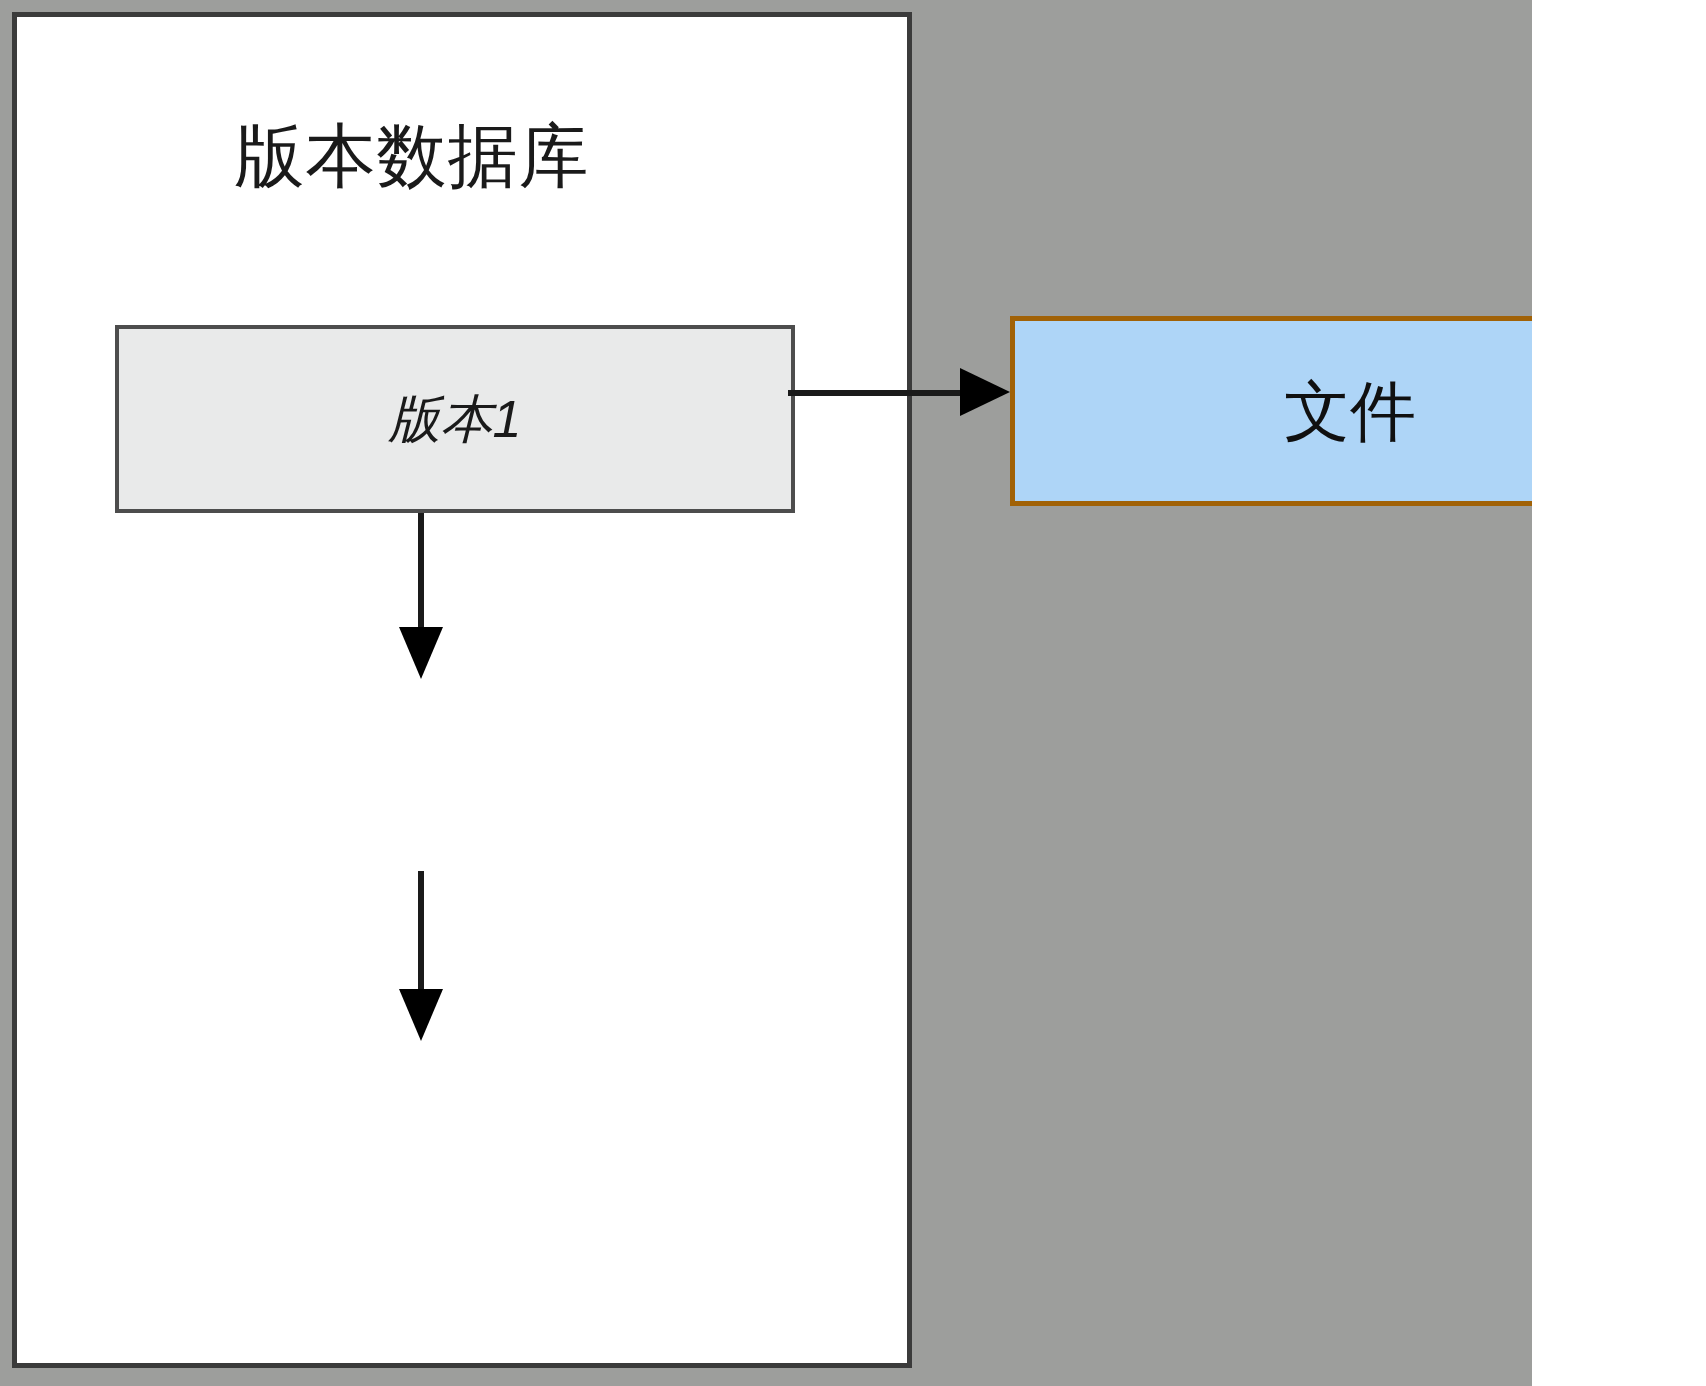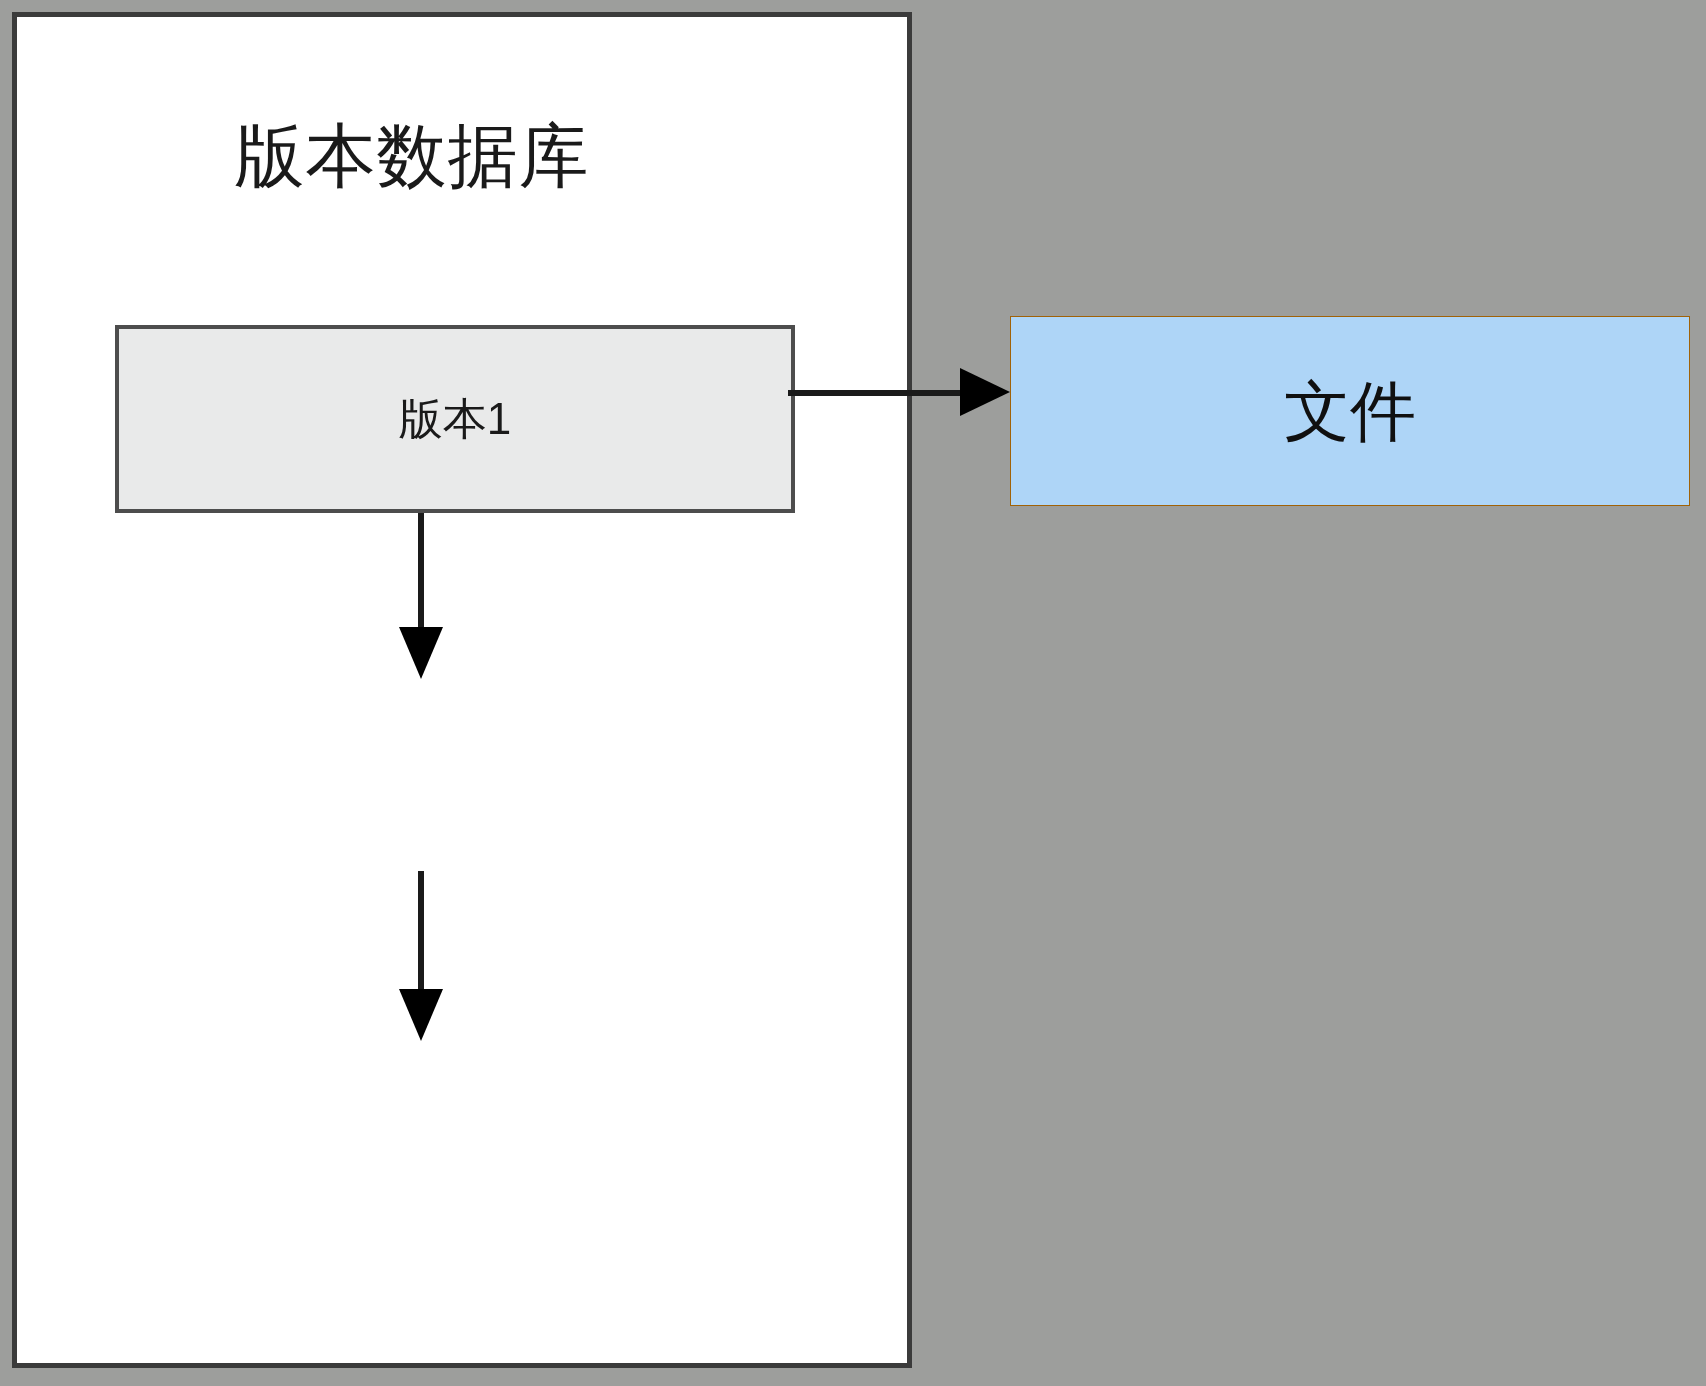--- a/index.html
+++ b/index.html
@@ -3,21 +3,21 @@
 <meta charset="utf-8">
 <title>版本数据库 Diagram</title>
 <style>
   html, body {
     margin: 0;
     padding: 0;
     background: #ffffff;
   }
   #canvas {
     position: relative;
-    width: 1706px;
+    width: 1532px;
     height: 1386px;
     background: #9d9e9c;
     overflow: hidden;
     font-family: "Liberation Sans", "DejaVu Sans", sans-serif;
   }
 
   
   #repo-panel {
     position: absolute;
     left: 12px;
@@ -48,24 +48,25 @@
     left: 98px;
     width: 680px;
     background: #e9eaea;
     border: 4px solid #4d4d4d;
     box-sizing: border-box;
     display: flex;
     align-items: center;
     justify-content: center;
   }
   .version-box .node-label {
-    font-size: 44px;
+    font-size: 52px;
     line-height: 1;
     color: #1a1a1a;
     white-space: nowrap;
+    font-style: italic;
   }
   #version-box-1 { top: 308px; height: 188px; }
   #version-box-2 { top: 670px; height: 184px; }
   #version-box-3 { top: 1033px; height: 150px; }
 
   
   .v-arrow {
     position: absolute;
     left: 401px;
     width: 6px;
@@ -107,21 +108,21 @@
   }
 
   
   #file-box {
     position: absolute;
     left: 1010px;
     top: 316px;
     width: 680px;
     height: 190px;
     background: #aed5f7;
-    border: 1px solid #a16207;
+    border: 5px solid #a16207;
     box-sizing: border-box;
     display: flex;
     align-items: center;
     justify-content: center;
   }
   #file-box .node-label {
     font-size: 66px;
     line-height: 1;
     color: #101010;
     white-space: nowrap;

